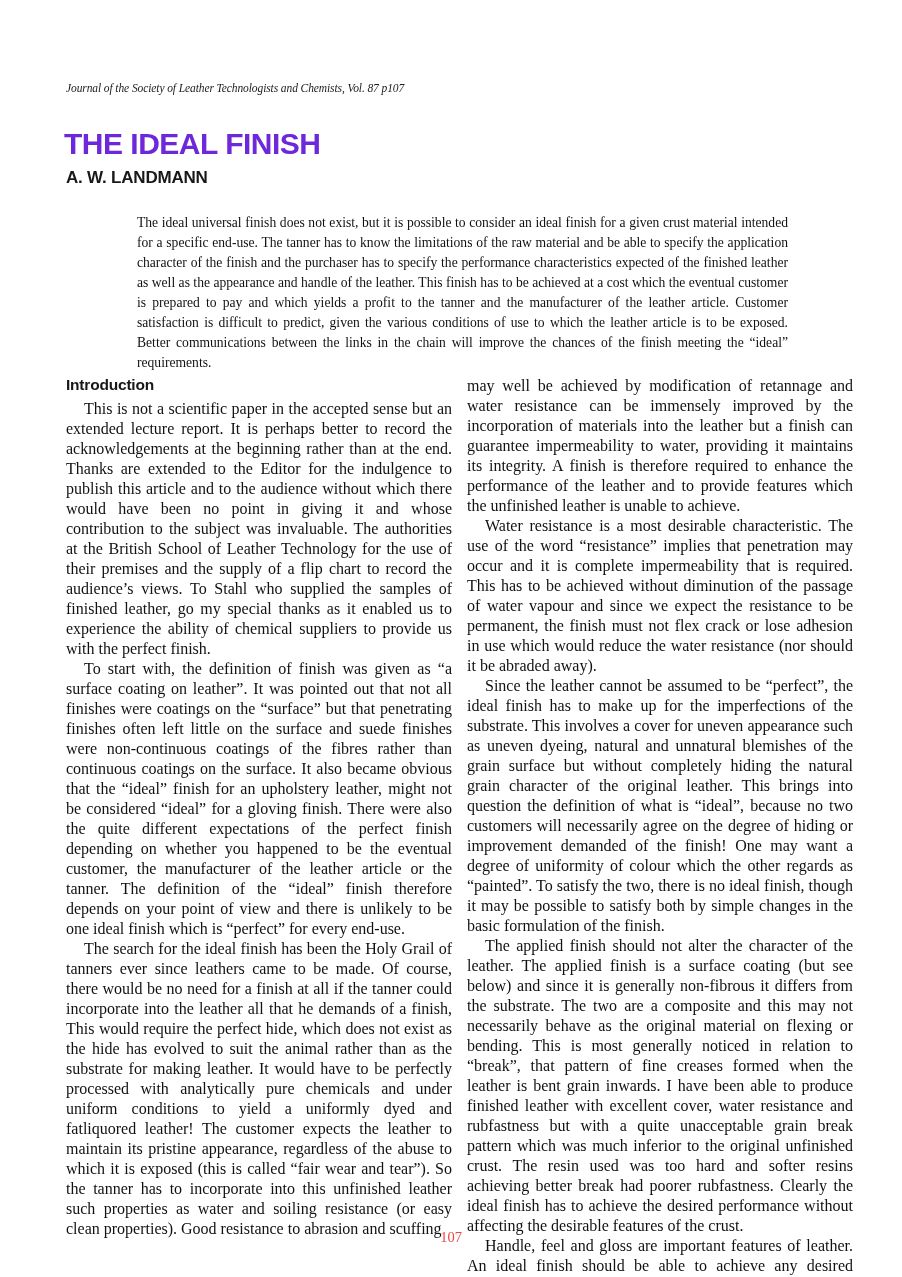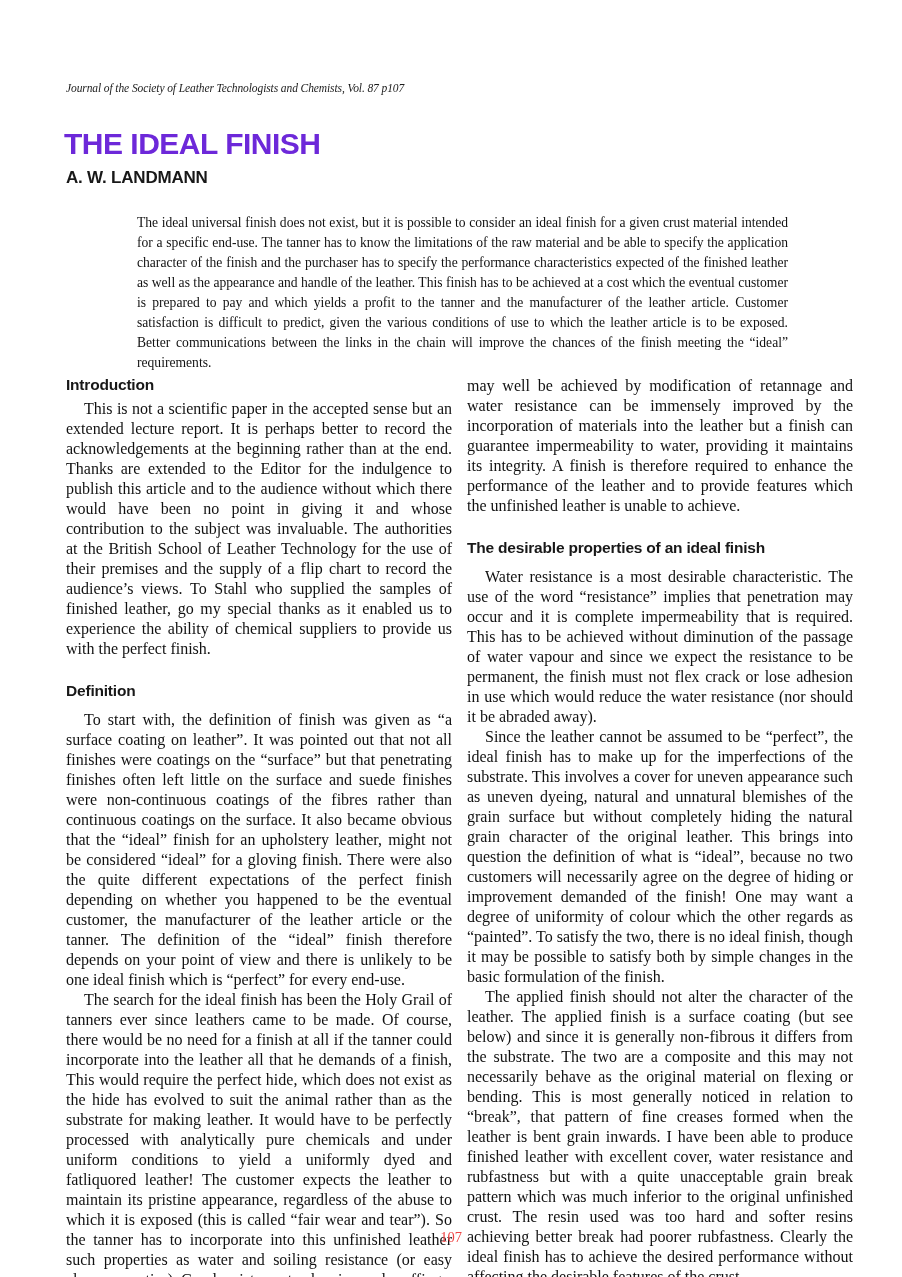--- a/index.html
+++ b/index.html
@@ -128,30 +128,28 @@
   <div class="summary-block">
     <p class="summary-text">The ideal universal finish does not exist, but it is possible to consider an ideal finish for a given crust material intended for a specific end-use. The tanner has to know the limitations of the raw material and be able to specify the application character of the finish and the purchaser has to specify the performance characteristics expected of the finished leather as well as the appearance and handle of the leather. This finish has to be achieved at a cost which the eventual customer is prepared to pay and which yields a profit to the tanner and the manufacturer of the leather article. Customer satisfaction is difficult to predict, given the various conditions of use to which the leather article is to be exposed. Better communications between the links in the chain will improve the chances of the finish meeting the “ideal” requirements.</p>
   </div>
 
   <div class="columns">
 
     <div class="col">
       <h2 class="section-heading">Introduction</h2>
       <p class="body-para">This is not a scientific paper in the accepted sense but an extended lecture report. It is perhaps better to record the acknowledgements at the beginning rather than at the end. Thanks are extended to the Editor for the indulgence to publish this article and to the audience without which there would have been no point in giving it and whose contribution to the subject was invaluable. The authorities at the British School of Leather Technology for the use of their premises and the supply of a flip chart to record the audience’s views. To Stahl who supplied the samples of finished leather, go my special thanks as it enabled us to experience the ability of chemical suppliers to provide us with the perfect finish.</p>
 
-      <h2 class="section-heading spaced">Definition</h2>
       <p class="body-para">To start with, the definition of finish was given as “a surface coating on leather”. It was pointed out that not all finishes were coatings on the “surface” but that penetrating finishes often left little on the surface and suede finishes were non-continuous coatings of the fibres rather than continuous coatings on the surface. It also became obvious that the “ideal” finish for an upholstery leather, might not be considered “ideal” for a gloving finish. There were also the quite different expectations of the perfect finish depending on whether you happened to be the eventual customer, the manufacturer of the leather article or the tanner. The definition of the “ideal” finish therefore depends on your point of view and there is unlikely to be one ideal finish which is “perfect” for every end-use.</p>
       <p class="body-para">The search for the ideal finish has been the Holy Grail of tanners ever since leathers came to be made. Of course, there would be no need for a finish at all if the tanner could incorporate into the leather all that he demands of a finish, This would require the perfect hide, which does not exist as the hide has evolved to suit the animal rather than as the substrate for making leather. It would have to be perfectly processed with analytically pure chemicals and under uniform conditions to yield a uniformly dyed and fatliquored leather! The customer expects the leather to maintain its pristine appearance, regardless of the abuse to which it is exposed (this is called “fair wear and tear”). So the tanner has to incorporate into this unfinished leather such properties as water and soiling resistance (or easy clean properties). Good resistance to abrasion and scuffing</p>
 
     </div>
 
     <div class="col">
       <p class="body-para no-indent">may well be achieved by modification of retannage and water resistance can be immensely improved by the incorporation of materials into the leather but a finish can guarantee impermeability to water, providing it maintains its integrity. A finish is therefore required to enhance the performance of the leather and to provide features which the unfinished leather is unable to achieve.</p>
 
-      <h2 class="section-heading spaced">The desirable properties of an ideal finish</h2>
       <p class="body-para">Water resistance is a most desirable characteristic. The use of the word “resistance” implies that penetration may occur and it is complete impermeability that is required. This has to be achieved without diminution of the passage of water vapour and since we expect the resistance to be permanent, the finish must not flex crack or lose adhesion in use which would reduce the water resistance (nor should it be abraded away).</p>
       <p class="body-para">Since the leather cannot be assumed to be “perfect”, the ideal finish has to make up for the imperfections of the substrate. This involves a cover for uneven appearance such as uneven dyeing, natural and unnatural blemishes of the grain surface but without completely hiding the natural grain character of the original leather. This brings into question the definition of what is “ideal”, because no two customers will necessarily agree on the degree of hiding or improvement demanded of the finish! One may want a degree of uniformity of colour which the other regards as “painted”. To satisfy the two, there is no ideal finish, though it may be possible to satisfy both by simple changes in the basic formulation of the finish.</p>
       <p class="body-para">The applied finish should not alter the character of the leather. The applied finish is a surface coating (but see below) and since it is generally non-fibrous it differs from the substrate. The two are a composite and this may not necessarily behave as the original material on flexing or bending. This is most generally noticed in relation to “break”, that pattern of fine creases formed when the leather is bent grain inwards. I have been able to produce finished leather with excellent cover, water resistance and rubfastness but with a quite unacceptable grain break pattern which was much inferior to the original unfinished crust. The resin used was too hard and softer resins achieving better break had poorer rubfastness. Clearly the ideal finish has to achieve the desired performance without affecting the desirable features of the crust.</p>
       <p class="body-para">Handle, feel and gloss are important features of leather. An ideal finish should be able to achieve any desired characteristic without having to go back to square one and</p>
     </div>
 
   </div>
 
   <div class="page-number">107</div>
 

